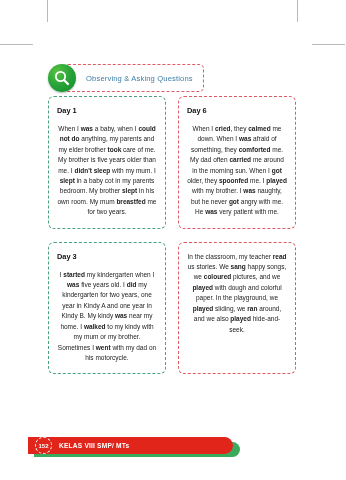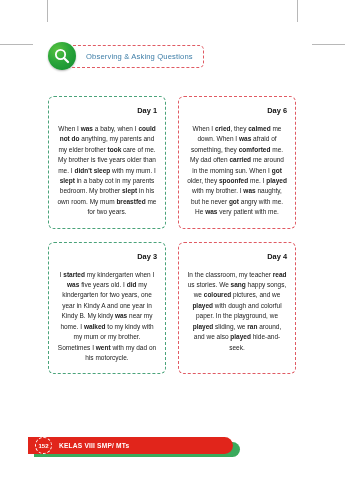--- a/index.html
+++ b/index.html
@@ -22,23 +22,22 @@
   }
   .crop-tl-v { left: 47px;  top: 0;    width: 1px;  height: 22px; }
   .crop-tl-h { left: 0;     top: 44px; width: 33px; height: 1px;  }
   .crop-tr-v { left: 297px; top: 0;    width: 1px;  height: 22px; }
   .crop-tr-h { left: 312px; top: 44px; width: 33px; height: 1px;  }
 
   
   .section-header {
     position: absolute;
     left: 48px;
-    top: 42px;
-    display: flex;
-    align-items: center;
+    top: 64px;
+    display: flex;
   }
   .header-badge {
     position: relative;
     z-index: 3;
     width: 28px;
     height: 28px;
     border-radius: 50%;
     background: radial-gradient(circle at 33% 28%, #57c23f 0%, #2aa53a 45%, #0f8a2e 100%);
     box-shadow: 0 1px 2px rgba(0,0,0,0.28);
     display: flex;
@@ -78,21 +77,21 @@
     width: 118px;
     box-sizing: border-box;
     border: 1px dashed #4aa37a;
     border-radius: 6px;
     background: #ffffff;
     padding: 9px 8px 10px 8px;
     min-height: 112px;
   }
   .day-card.accent-red { border-color: #e05a63; }
   .day-title {
-    text-align: right;
+    text-align: left;
     font-size: 7.4px;
     font-weight: bold;
     color: #111111;
     margin-bottom: 9px;
   }
   .day-body {
     text-align: center;
     font-size: 6.5px;
     line-height: 10.4px;
     color: #1b1b1b;
@@ -180,21 +179,20 @@
   </div>
   <div class="day-card accent-red">
     <div class="day-title">Day 6</div>
     <div class="day-body">When I <b>cried</b>, they <b>calmed</b> me down. When I <b>was</b> afraid of something, they <b>comforted</b> me. My dad often <b>carried</b> me around in the morning sun. When I <b>got</b> older, they <b>spoonfed</b> me. I <b>played</b> with my brother. I <b>was</b> naughty, but he never <b>got</b> angry with me. He <b>was</b> very patient with me.</div>
   </div>
   <div class="day-card">
     <div class="day-title">Day 3</div>
     <div class="day-body">I <b>started</b> my kindergarten when I <b>was</b> five years old. I <b>did</b> my kindergarten for two years, one year in Kindy A and one year in Kindy B. My kindy <b>was</b> near my home. I <b>walked</b> to my kindy with my mum or my brother. Sometimes I <b>went</b> with my dad on his motorcycle.</div>
   </div>
   <div class="day-card accent-red">
-    <div class="day-title">Day 4</div>
     <div class="day-body">In the classroom, my teacher <b>read</b> us stories. We <b>sang</b> happy songs, we <b>coloured</b> pictures, and we <b>played</b> with dough and colorful paper. In the playground, we <b>played</b> sliding, we <b>ran</b> around, and we also <b>played</b> hide-and-seek.</div>
   </div>
 </div>
 
 <div class="footer">
   <div class="footer-shadow"></div>
   <div class="footer-bar">
     <div class="page-number">
       <span>152</span>
     </div>

